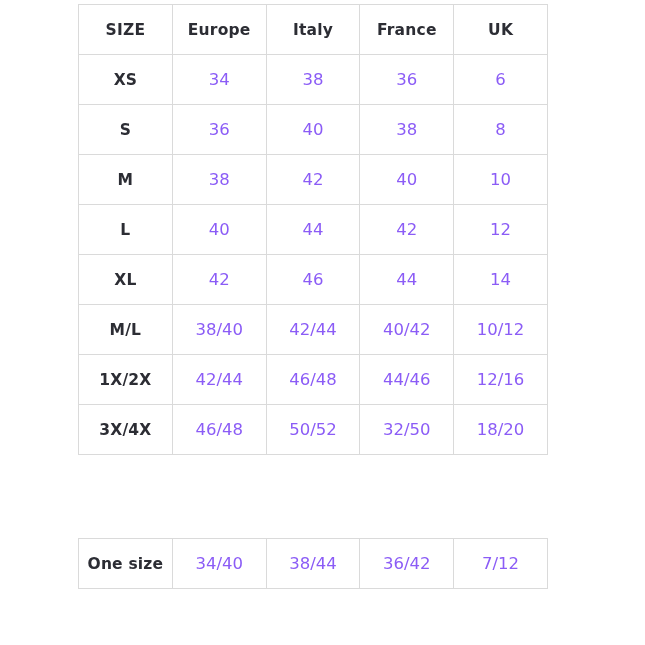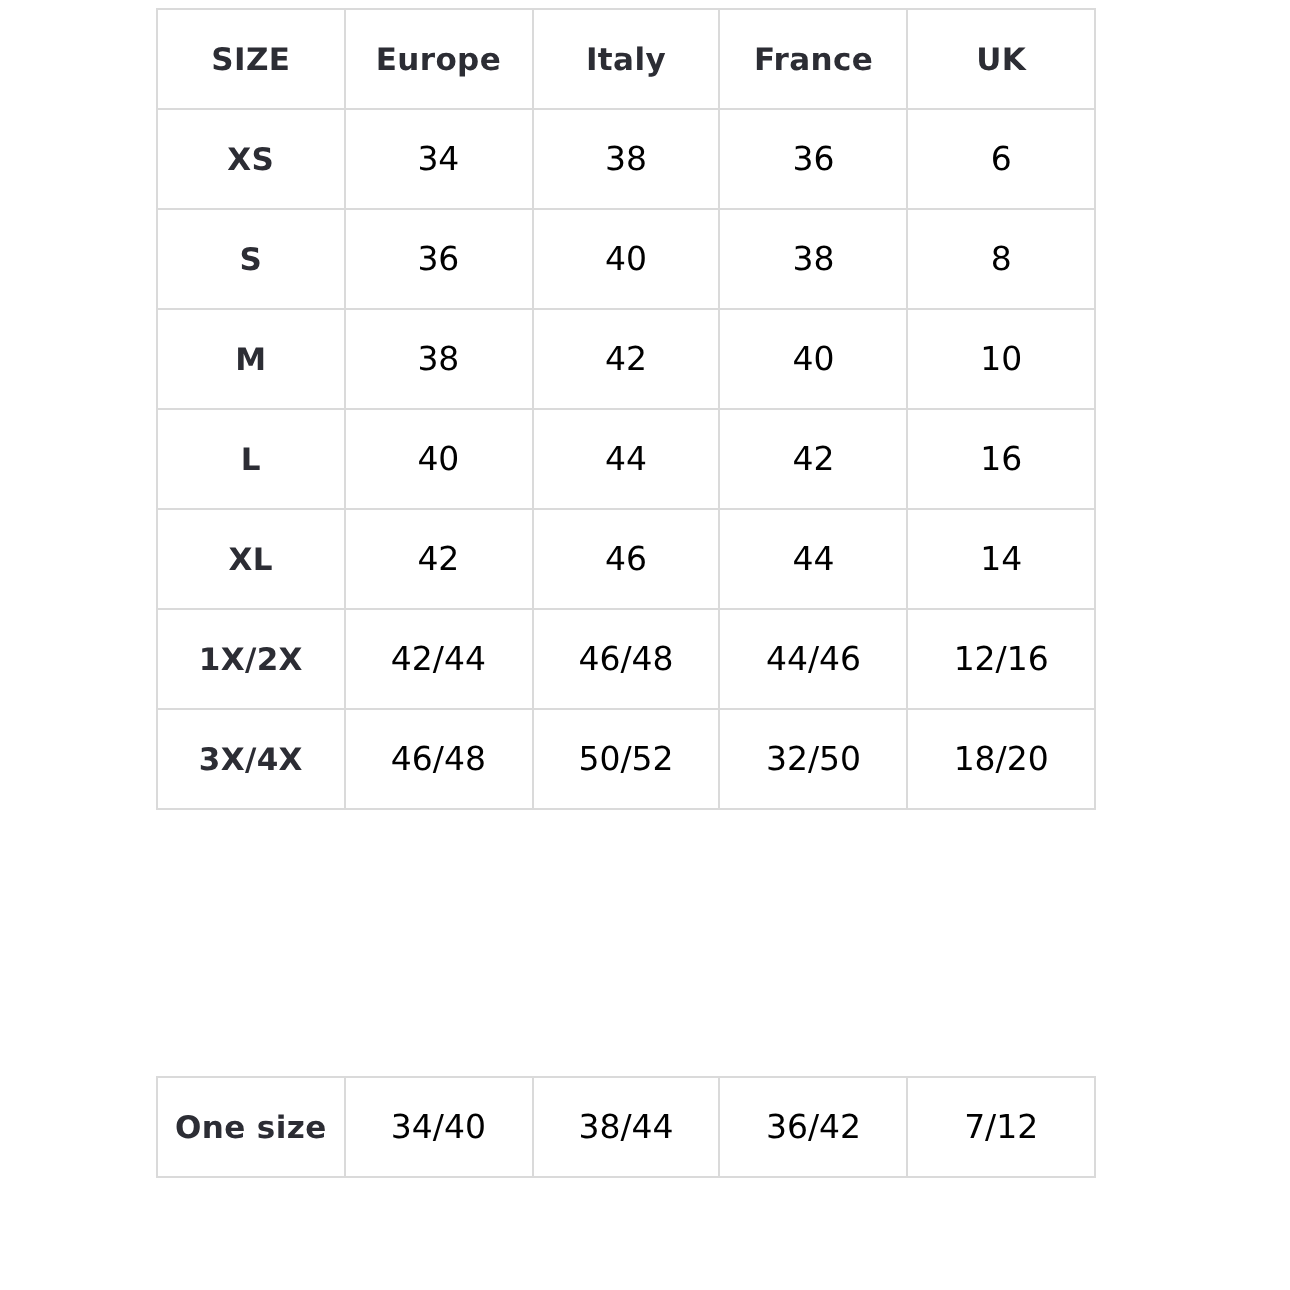--- a/index.html
+++ b/index.html
@@ -36,21 +36,21 @@
   #special-table th, #special-table td { height: 49px; }
   .size-table th {
     font-size: 15.5px;
     font-weight: 700;
     color: #2c2d34;
     letter-spacing: 0.2px;
   }
   .size-table td {
     font-size: 16.5px;
     font-weight: 400;
-    color: #000000;
+    color: #8b5cf6;
   }
 </style>
 </head>
 <body>
 
 <div class="page">
 
   <table class="size-table" id="main-table">
     <thead>
       <tr>
@@ -81,28 +81,35 @@
           <td>38</td>
           <td>42</td>
           <td>40</td>
           <td>10</td>
         </tr>
         <tr>
           <th>L</th>
           <td>40</td>
           <td>44</td>
           <td>42</td>
-          <td>16</td>
+          <td>12</td>
         </tr>
         <tr>
           <th>XL</th>
           <td>42</td>
           <td>46</td>
           <td>44</td>
           <td>14</td>
+        </tr>
+        <tr>
+          <th>M/L</th>
+          <td>38/40</td>
+          <td>42/44</td>
+          <td>40/42</td>
+          <td>10/12</td>
         </tr>
         <tr>
           <th>1X/2X</th>
           <td>42/44</td>
           <td>46/48</td>
           <td>44/46</td>
           <td>12/16</td>
         </tr>
         <tr>
           <th>3X/4X</th>

